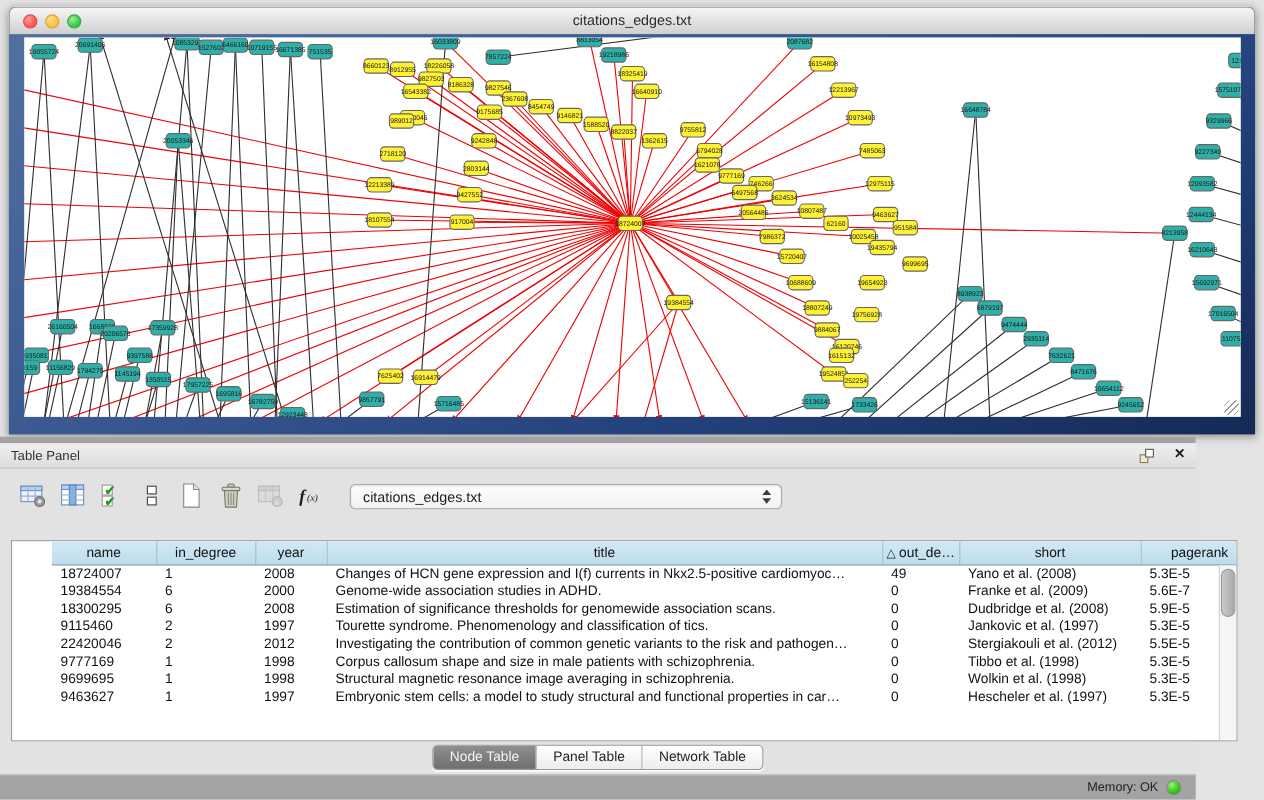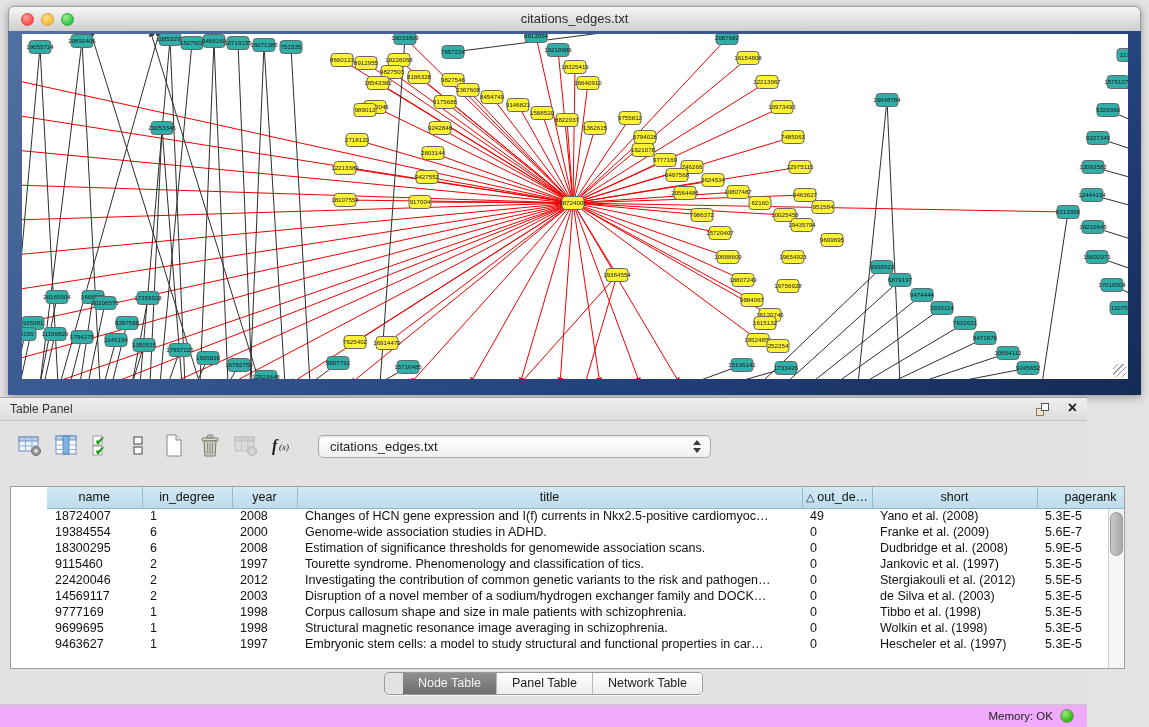--- a/index.html
+++ b/index.html
@@ -22,21 +22,21 @@
   .frame { position:absolute; left:0; top:25px; width:1133px; height:364px;
     background:linear-gradient(150deg,#52709f 0%,#3c5b93 35%,#22407a 70%,#152a55 100%); }
   .graph-area { position:absolute; left:14px; top:3px; width:1106px; height:345px;
     background:#ffffff; overflow:hidden; }
   .graph-area svg { display:block; width:1106px; height:345px; }
   .grip { position:absolute; right:2px; bottom:2px; width:13px; height:13px;
     background:repeating-linear-gradient(135deg, transparent 0 3px, #9a9a9a 3px 4px); }
 
   
   .table-panel { position:absolute; left:0; top:397px; width:1087px; height:330px;
-    background:#e2e2e2; border-top:1px solid #a3a3a3; }
+    background:#e2e2e2; border-top:6px solid #a3a3a3; }
   .panel-titlebar { position:absolute; left:0; top:0; width:100%; height:23px;
     background:linear-gradient(#efefef,#dddddd); border-bottom:1px solid #c2c2c2; }
   .panel-title { position:absolute; left:10px; top:4px; font-size:12px; color:#333; }
   .float-icon { position:absolute; right:36px; top:3px; width:17px; height:17px; cursor:pointer; }
   .float-icon .sq1 { position:absolute; left:2px; top:7px; width:8px; height:8px; border:1px solid #8a7a50; background:#efe8d8; }
   .float-icon .sq2 { position:absolute; left:7px; top:2px; width:8px; height:8px; border:1px solid #555; background:#fff; }
   .close-icon { position:absolute; right:10px; top:1px; font-size:16px; font-weight:bold; color:#1d1d1d; cursor:pointer; }
 
   .toolbar { position:absolute; left:16px; top:32px; height:32px; display:flex; align-items:center; gap:9px; }
   .tool { width:27px; height:27px; display:flex; align-items:center; justify-content:center; cursor:pointer; }
@@ -56,28 +56,28 @@
     overflow:hidden; white-space:nowrap; text-align:center; }
   table.data td { height:16px; padding:0 4px 0 8px; overflow:hidden; white-space:nowrap; }
   .sort-glyph { font-size:11px; color:#123; margin-right:3px; }
   .vscroll { position:absolute; right:0; top:22px; bottom:0; width:16px;
     background:#f5f5f5; border-left:1px solid #cfcfcf; }
   .vthumb { position:absolute; left:1px; top:3px; width:13px; height:44px; border-radius:7px;
     background:linear-gradient(90deg,#c9c9c9,#a9a9a9); border:1px solid #979797; cursor:pointer; }
 
   .tab-row { position:absolute; left:0; top:274px; width:100%; display:flex; justify-content:center; }
   .seg { display:inline-flex; border:1px solid #9a9a9a; border-radius:5px; overflow:hidden;
-    box-shadow:0 1px 1px rgba(255,255,255,.8);padding-left:18px; }
+    box-shadow:0 1px 1px rgba(255,255,255,.8); }
   .seg .tab { padding:3px 15px 4px; font-size:12.5px; color:#222;
     background:linear-gradient(#ffffff,#ededed); border-left:1px solid #b9b9b9; cursor:pointer; }
   .seg .tab:first-child { border-left:none; }
   .seg .tab.active { background:linear-gradient(#8f8f8f,#6e6e6e); color:#f3f3f3; }
 
   .status-bar { position:absolute; left:0; bottom:0; width:100%; height:23px;
-    border-top:1px solid #c6c6c6; background:#f0abfc;
+    border-top:1px solid #c6c6c6; background:#a3a3a3;
     display:flex; justify-content:flex-end; align-items:center; gap:7px; padding-right:13px; }
   .status-text { font-size:11.5px; color:#222; }
   .memory-dot { width:14px; height:14px; border-radius:50%; cursor:pointer;
     background:radial-gradient(circle at 35% 30%, #96f07e, #37c014 60%, #2a9a0e);
     border:1px solid #8a8a8a; }
 </style>
 </head>
 <body>
 
 <div class="desktop">
@@ -842,29 +842,20 @@
             <tr>
               <td>22420046</td>
               <td>2</td>
               <td>2012</td>
               <td>Investigating the contribution of common genetic variants to the risk and pathogen…</td>
               <td>0</td>
               <td>Stergiakouli et al. (2012)</td>
               <td>5.5E-5</td>
             </tr>
             <tr>
-              <td>14569117</td>
-              <td>2</td>
-              <td>2003</td>
-              <td>Disruption of a novel member of a sodium/hydrogen exchanger family and DOCK…</td>
-              <td>0</td>
-              <td>de Silva et al. (2003)</td>
-              <td>5.3E-5</td>
-            </tr>
-            <tr>
               <td>9777169</td>
               <td>1</td>
               <td>1998</td>
               <td>Corpus callosum shape and size in male patients with schizophrenia.</td>
               <td>0</td>
               <td>Tibbo et al. (1998)</td>
               <td>5.3E-5</td>
             </tr>
             <tr>
               <td>9699695</td>

